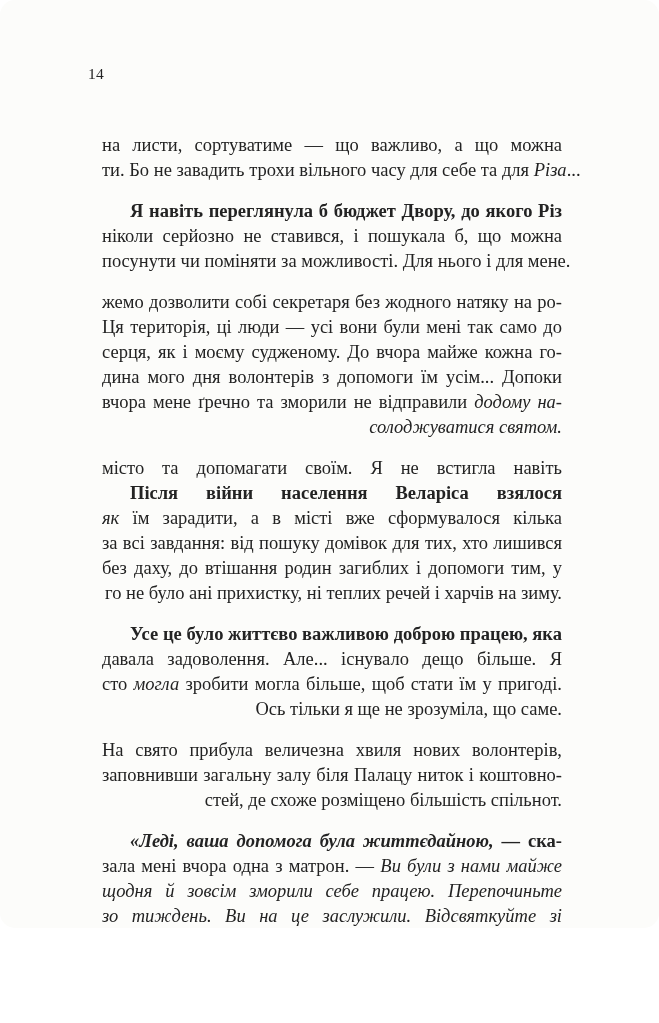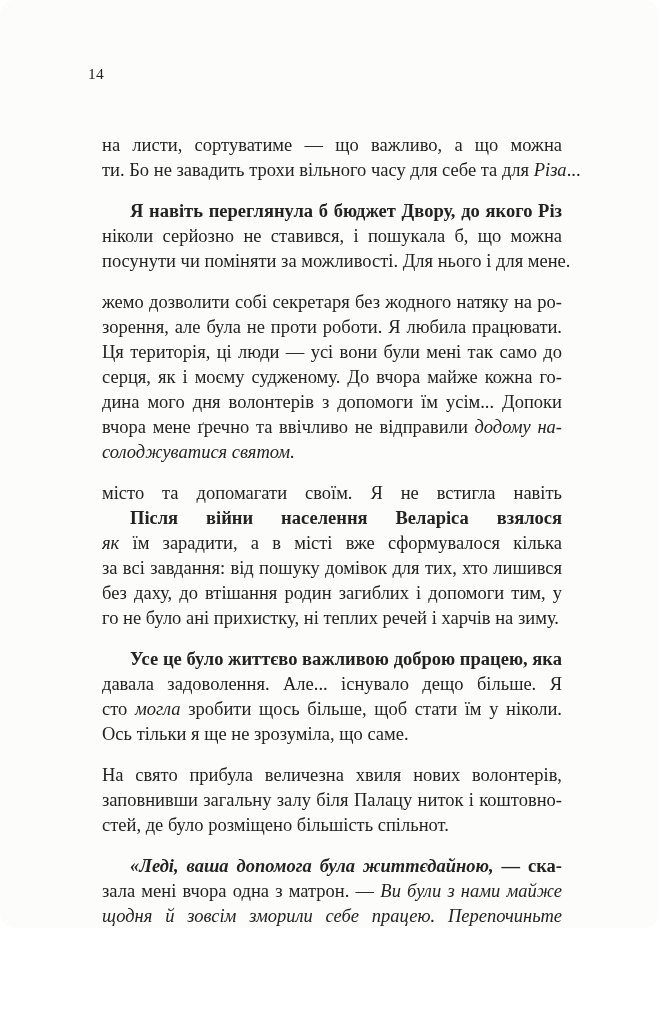--- a/index.html
+++ b/index.html
@@ -42,21 +42,21 @@
   }
 
   
   .jline {
     text-align: justify;
     text-align-last: justify;
   }
 
   
   .lastline {
-    text-align: left;
+    text-align: right;
     white-space: nowrap;
     overflow: visible;
   }
 
   .indent { padding-left: 28px; font-weight: bold; }
 
   em { font-style: italic; }
 </style>
 </head>
 <body>
@@ -68,45 +68,44 @@
         <div class="line jline"><span>на листи, сортуватиме — що важливо, а що можна відкину-</span></div>
         <div class="line lastline"><span>ти. Бо не завадить трохи вільного часу для себе та для </span><em>Різа</em><span>...</span></div>
       </div>
       <div class="para">
         <div class="line jline indent"><span>Я навіть переглянула б бюджет Двору, до якого Різ</span></div>
         <div class="line jline"><span>ніколи серйозно не ставився, і пошукала б, що можна</span></div>
         <div class="line lastline"><span>посунути чи поміняти за можливості. Для нього і для мене.</span></div>
       </div>
       <div class="para">
         <div class="line jline"><span>жемо дозволити собі секретаря без жодного натяку на ро-</span></div>
-        <div class="line jline"><span>зорення, але була не проти роботи. Я любила працювати.</span></div>
         <div class="line jline"><span>Ця територія, ці люди — усі вони були мені так само до</span></div>
         <div class="line jline"><span>серця, як і моєму судженому. До вчора майже кожна го-</span></div>
         <div class="line jline"><span>дина мого дня волонтерів з допомоги їм усім... Допоки</span></div>
-        <div class="line jline"><span>вчора мене ґречно та ввічливо не відправили </span><em>додому на-</em></div>
+        <div class="line jline"><span>вчора мене ґречно та зморили не відправили </span><em>додому на-</em></div>
         <div class="line lastline"><em>солоджуватися святом.</em></div>
       </div>
       <div class="para">
         <div class="line jline"><span>місто та допомагати своїм. Я не встигла навіть придумати,</span></div>
         <div class="line jline indent"><span>Після війни населення Веларіса взялося відбудовувати</span></div>
         <div class="line jline"><em>як</em><span> їм зарадити, а в місті вже сформувалося кілька спільнот</span></div>
         <div class="line jline"><span>за всі завдання: від пошуку домівок для тих, хто лишився</span></div>
         <div class="line jline"><span>без даху, до втішання родин загиблих і допомоги тим, у ко-</span></div>
         <div class="line lastline"><span>го не було ані прихистку, ні теплих речей і харчів на зиму.</span></div>
       </div>
       <div class="para">
         <div class="line jline indent"><span>Усе це було життєво важливою доброю працею, яка</span></div>
         <div class="line jline"><span>давала задоволення. Але... існувало дещо більше. Я особи-</span></div>
-        <div class="line jline"><span>сто </span><em>могла</em><span> зробити щось більше, щоб стати їм у ніколи.</span></div>
+        <div class="line jline"><span>сто </span><em>могла</em><span> зробити могла більше, щоб стати їм у пригоді.</span></div>
         <div class="line lastline"><span>Ось тільки я ще не зрозуміла, що саме.</span></div>
       </div>
       <div class="para">
         <div class="line jline"><span>На свято прибула величезна хвиля нових волонтерів, ущент</span></div>
         <div class="line jline"><span>заповнивши загальну залу біля Палацу ниток і коштовно-</span></div>
-        <div class="line lastline"><span>стей, де було розміщено більшість спільнот.</span></div>
+        <div class="line lastline"><span>стей, де схоже розміщено більшість спільнот.</span></div>
       </div>
       <div class="para">
         <div class="line jline indent"><em>«Леді, ваша допомога була життєдайною,</em><span> — ска-</span></div>
         <div class="line jline"><span>зала мені вчора одна з матрон. — </span><em>Ви були з нами майже</em></div>
         <div class="line jline"><em>щодня й зовсім зморили себе працею. Перепочиньте</em></div>
         <div class="line jline"><em>зо тиждень. Ви на це заслужили. Відсвяткуйте зі</em></div>
         <div class="line lastline"><em>своїм судженим».</em></div>
       </div>
     </div>
 </div>

